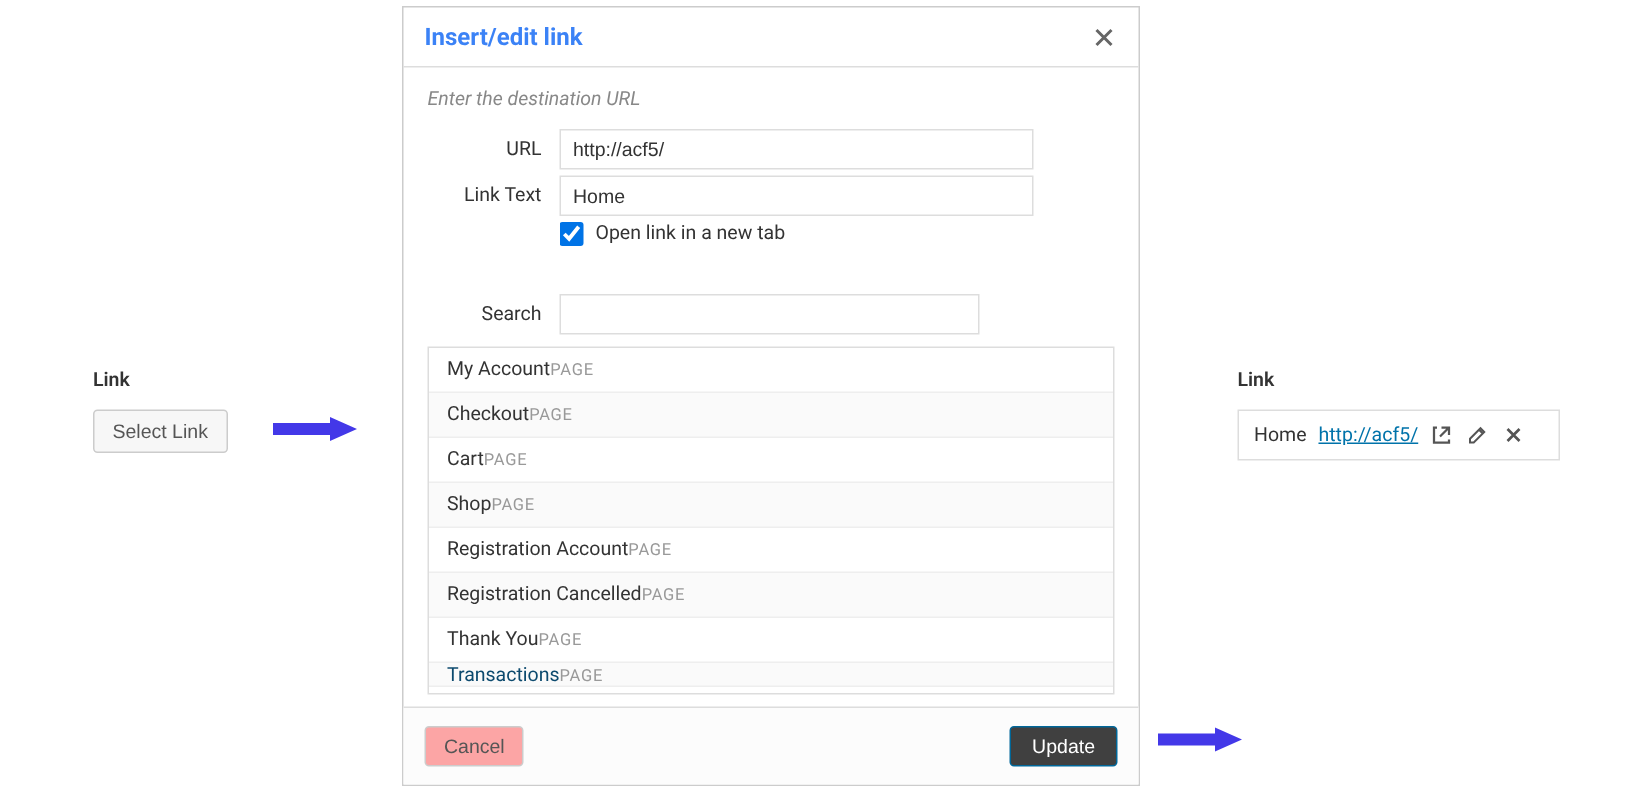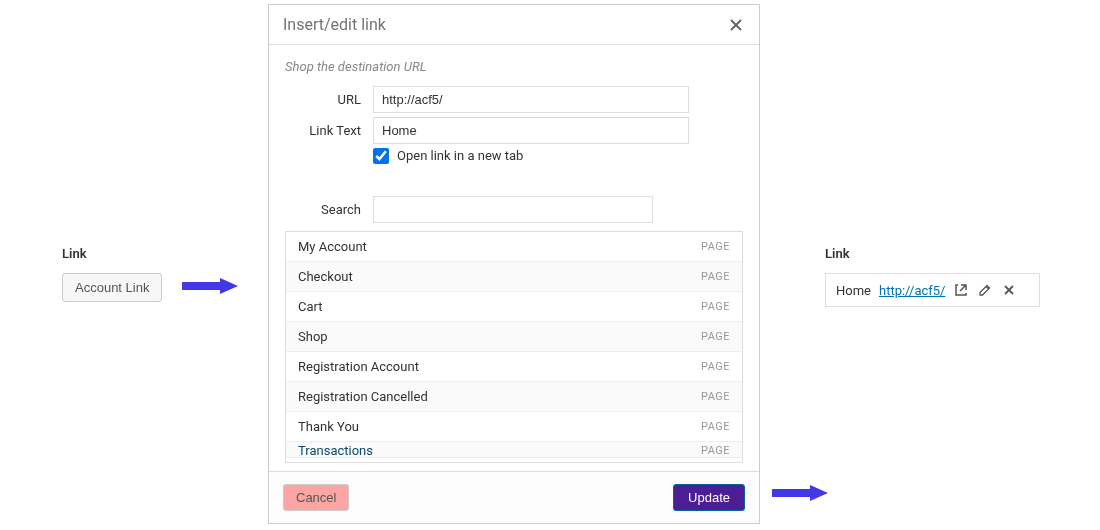--- a/index.html
+++ b/index.html
@@ -91,23 +91,23 @@
       box-shadow: 0 0 0 rgba(0,0,0,0);
     }
     .dialog-header {
       display: flex;
       justify-content: space-between;
       align-items: center;
       padding: 10px 14px;
       border-bottom: 1px solid #ddd;
     }
     .dialog-title {
-      font-weight: 400;
+      font-weight: 700;
       font-size: 16px;
-      color: #737373;
+      color: #3b82f6;
     }
     .close-btn {
       cursor: pointer;
       color: #666;
       font-size: 16px;
       width: 18px;
       height: 18px;
       display: flex;
       align-items: center;
       justify-content: center;
@@ -161,21 +161,20 @@
     }
 
     .content-list {
       border: 1px solid #ddd;
       margin-top: 8px;
       height: 232px;
       overflow: hidden;
     }
     .content-item {
       display: flex;
-      justify-content: space-between;
       align-items: center;
       padding: 7px 12px;
       border-bottom: 1px solid #eee;
       font-size: 13px;
       cursor: pointer;
     }
     .content-item:nth-child(odd) { background: #fff; }
     .content-item:nth-child(even) { background: #fafafa; }
     .content-item .item-title { color: #333; }
     .content-item .item-type {
@@ -203,57 +202,57 @@
     .cancel-btn {
       background: #fca5a5;
       border: 1px solid #ccc;
       border-radius: 3px;
       padding: 5px 12px;
       font-size: 13px;
       color: #555;
       cursor: pointer;
     }
     .update-btn {
-      background: #4c1d95;
+      background: #404040;
       border: 1px solid #006799;
       border-radius: 3px;
       padding: 5px 14px;
       font-size: 13px;
       color: #fff;
       cursor: pointer;
       font-weight: 400;
     }
   </style>
 </head>
 <body>
 
 <div class="left-panel">
   <div class="left-label">Link</div>
-  <button class="select-link-btn">Account Link</button>
+  <button class="select-link-btn">Select Link</button>
 </div>
 
 <div class="arrow" style="left:180px; top:273px;">
   <svg width="60" height="26" viewBox="0 0 60 26">
     <path d="M2 13 L40 13 L40 5 L58 13 L40 21 L40 13 Z" fill="#4338e8"></path>
     <rect x="2" y="9" width="38" height="8" fill="#4338e8"></rect>
   </svg>
 </div>
 
 <div class="dialog">
   <div class="dialog-header">
     <div class="dialog-title">Insert/edit link</div>
     <div class="close-btn">
       <svg width="12" height="12" viewBox="0 0 12 12">
           <path d="M1 1 L11 11 M11 1 L1 11" stroke="#666" stroke-width="2" fill="none"></path>
         </svg>
     </div>
   </div>
 
   <div class="dialog-body">
-    <div class="section-label">Shop the destination URL</div>
+    <div class="section-label">Enter the destination URL</div>
 
     <div class="form-row">
       <label>URL</label>
       <input type="text" value="http://acf5/" style="">
     </div>
 
     <div class="form-row">
       <label>Link Text</label>
       <input type="text" value="Home" style="">
     </div>

